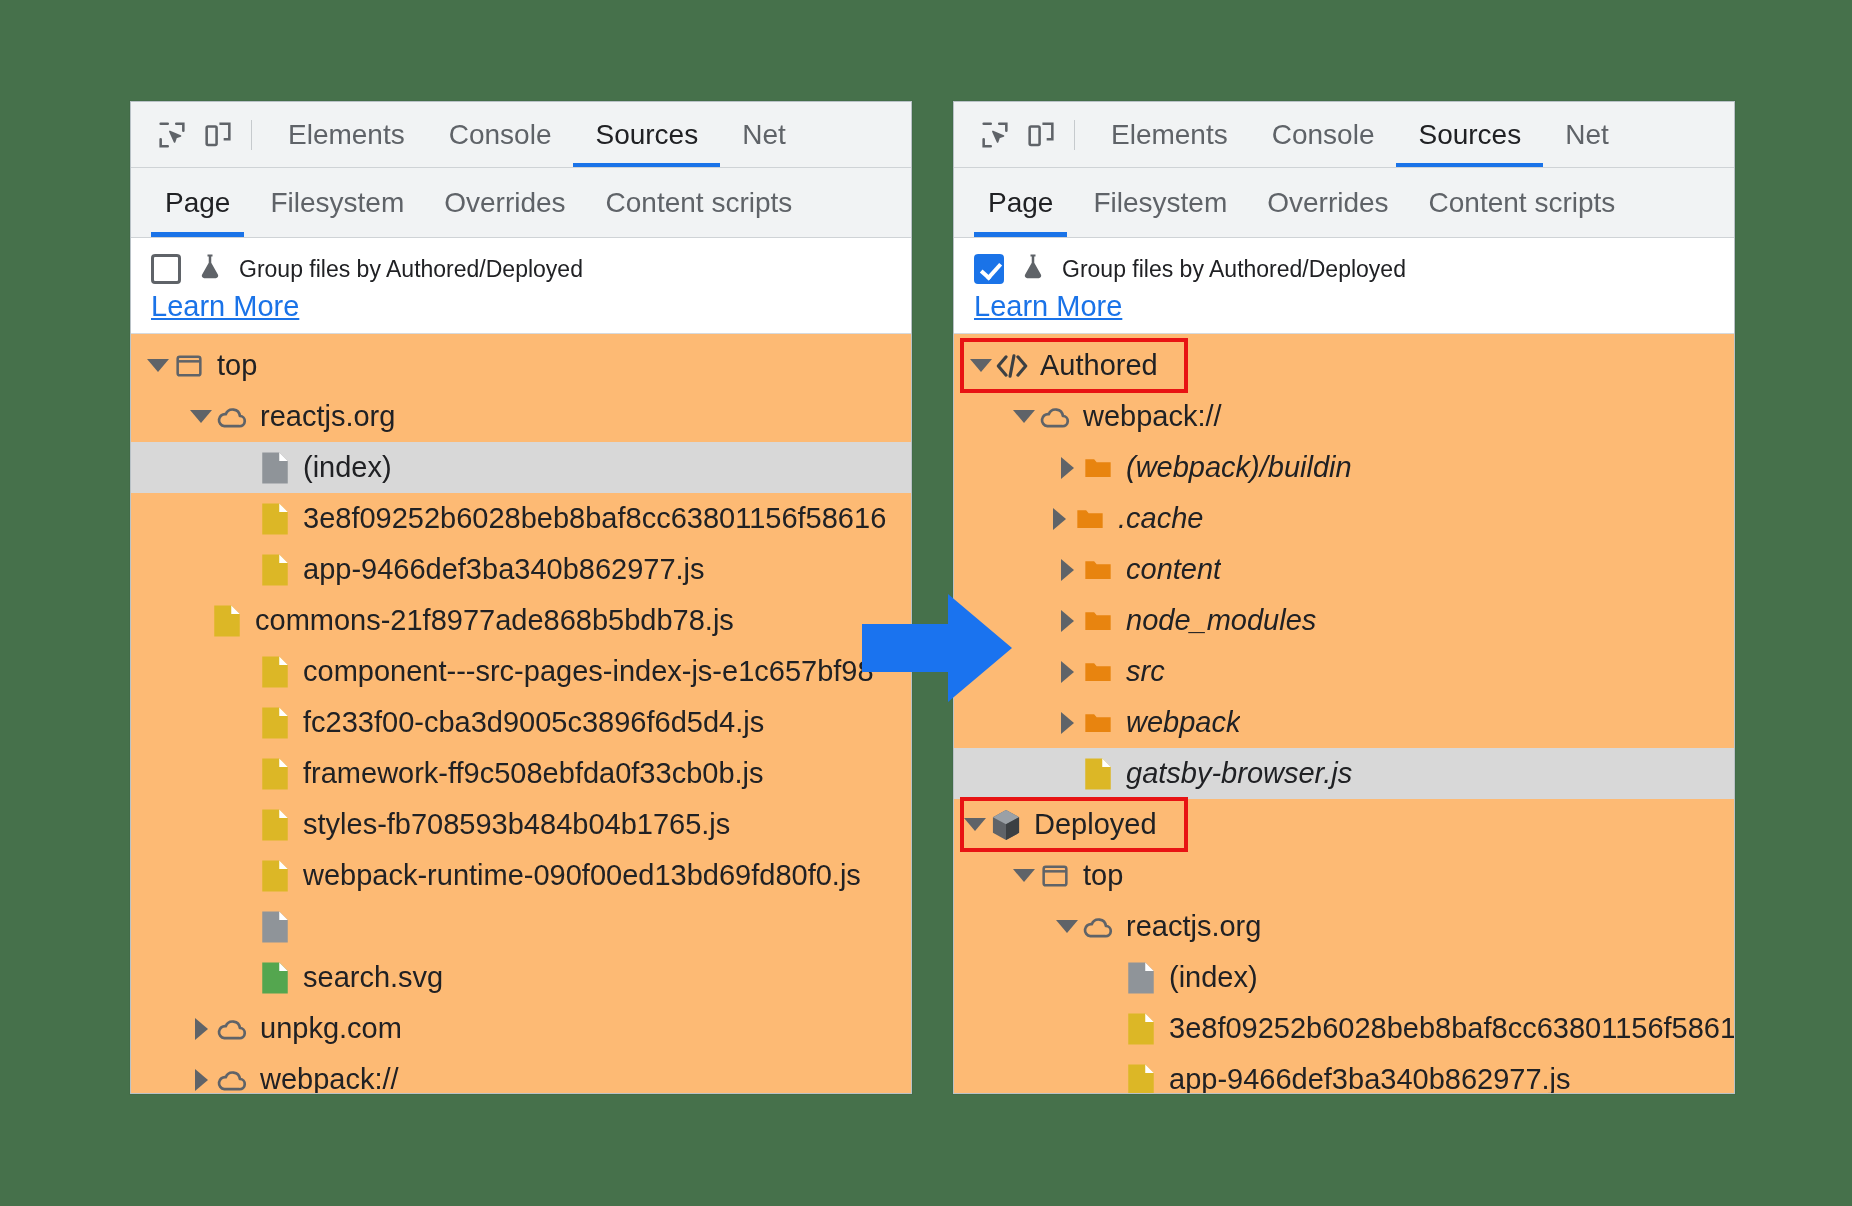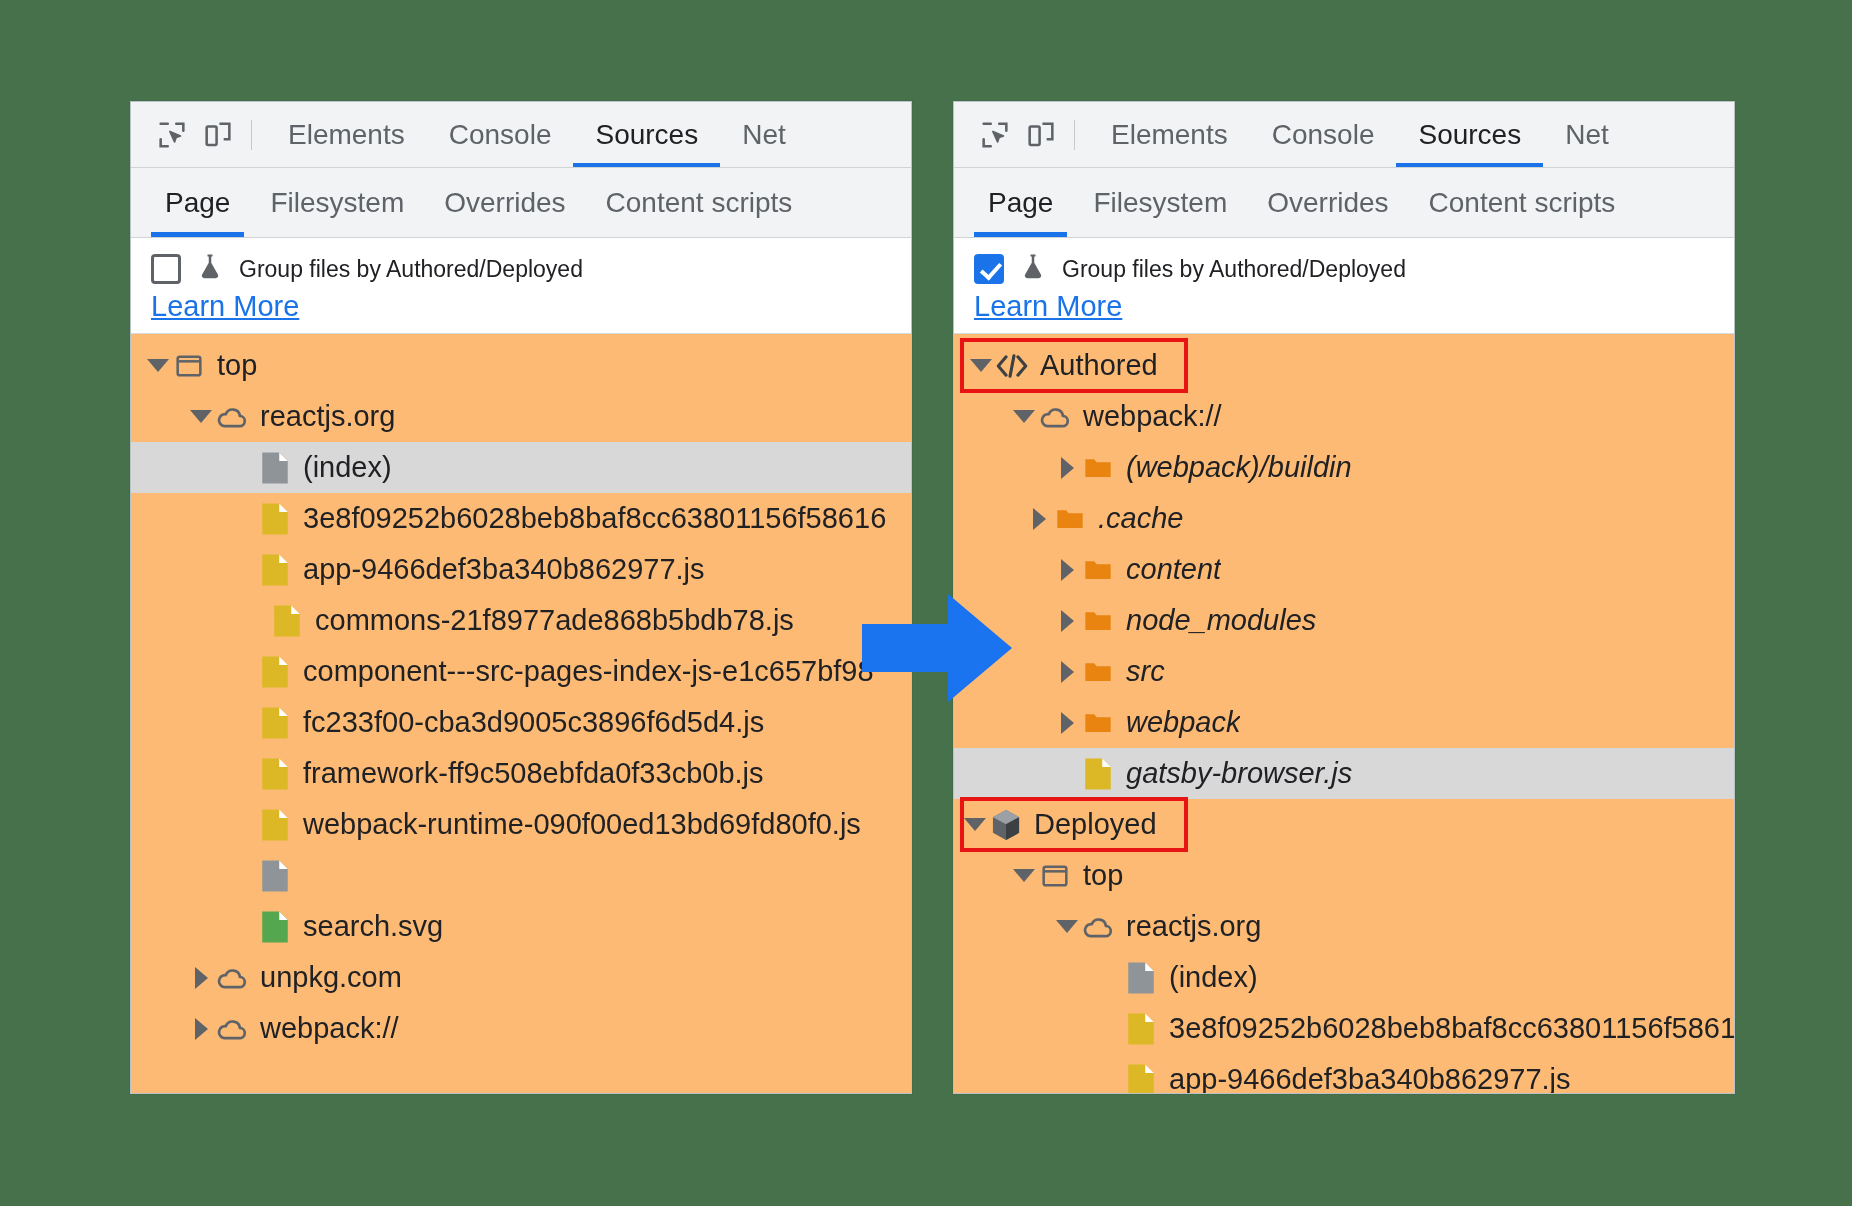--- a/index.html
+++ b/index.html
@@ -294,21 +294,21 @@
         <div class="row" style="padding-left: 100px;">
           <span class="twisty"></span>
           <span class="ico">
             <svg width="30" height="34" viewBox="0 0 20 24">
               <path d="M1 1h12l6 6v16H1z" fill="#dcb726"></path>
               <path d="M13 1l6 6h-6z" fill="#fff"></path>
             </svg>
           </span>
           <span class="label">app-9466def3ba340b862977.js</span>
         </div>
-        <div class="row" style="padding-left: 112px;">
+        <div class="row" style="padding-left: 52px;">
           <span class="twisty"></span>
           <span class="ico">
             <svg width="30" height="34" viewBox="0 0 20 24">
               <path d="M1 1h12l6 6v16H1z" fill="#dcb726"></path>
               <path d="M13 1l6 6h-6z" fill="#fff"></path>
             </svg>
           </span>
           <span class="label">commons-21f8977ade868b5bdb78.js</span>
         </div>
         <div class="row" style="padding-left: 100px;">
@@ -333,20 +333,30 @@
         </div>
         <div class="row" style="padding-left: 100px;">
           <span class="twisty"></span>
           <span class="ico">
             <svg width="30" height="34" viewBox="0 0 20 24">
               <path d="M1 1h12l6 6v16H1z" fill="#dcb726"></path>
               <path d="M13 1l6 6h-6z" fill="#fff"></path>
             </svg>
           </span>
           <span class="label">framework-ff9c508ebfda0f33cb0b.js</span>
+        </div>
+        <div class="row" style="padding-left: 100px;">
+          <span class="twisty"></span>
+          <span class="ico">
+            <svg width="30" height="34" viewBox="0 0 20 24">
+              <path d="M1 1h12l6 6v16H1z" fill="#dcb726"></path>
+              <path d="M13 1l6 6h-6z" fill="#fff"></path>
+            </svg>
+          </span>
+          <span class="label">styles-fb708593b484b04b1765.js</span>
         </div>
         <div class="row" style="padding-left: 100px;">
           <span class="twisty"></span>
           <span class="ico">
             <svg width="30" height="34" viewBox="0 0 20 24">
               <path d="M1 1h12l6 6v16H1z" fill="#dcb726"></path>
               <path d="M13 1l6 6h-6z" fill="#fff"></path>
             </svg>
           </span>
           <span class="label">webpack-runtime-090f00ed13bd69fd80f0.js</span>
@@ -485,21 +495,21 @@
           <span class="twisty">
             <span class="tri-right"></span>
           </span>
           <span class="ico">
             <svg width="32" height="32" viewBox="0 0 24 24">
               <path d="M2.5 5.5h6.6l1.9 2.2h10.5v11H2.5z" fill="#e8840f"></path>
             </svg>
           </span>
           <span class="label">(webpack)/buildin</span>
         </div>
-        <div class="row italic" style="padding-left: 72px;">
+        <div class="row italic" style="padding-left: 92px;">
           <span class="twisty">
             <span class="tri-right"></span>
           </span>
           <span class="ico">
             <svg width="32" height="32" viewBox="0 0 24 24">
               <path d="M2.5 5.5h6.6l1.9 2.2h10.5v11H2.5z" fill="#e8840f"></path>
             </svg>
           </span>
           <span class="label">.cache</span>
         </div>

